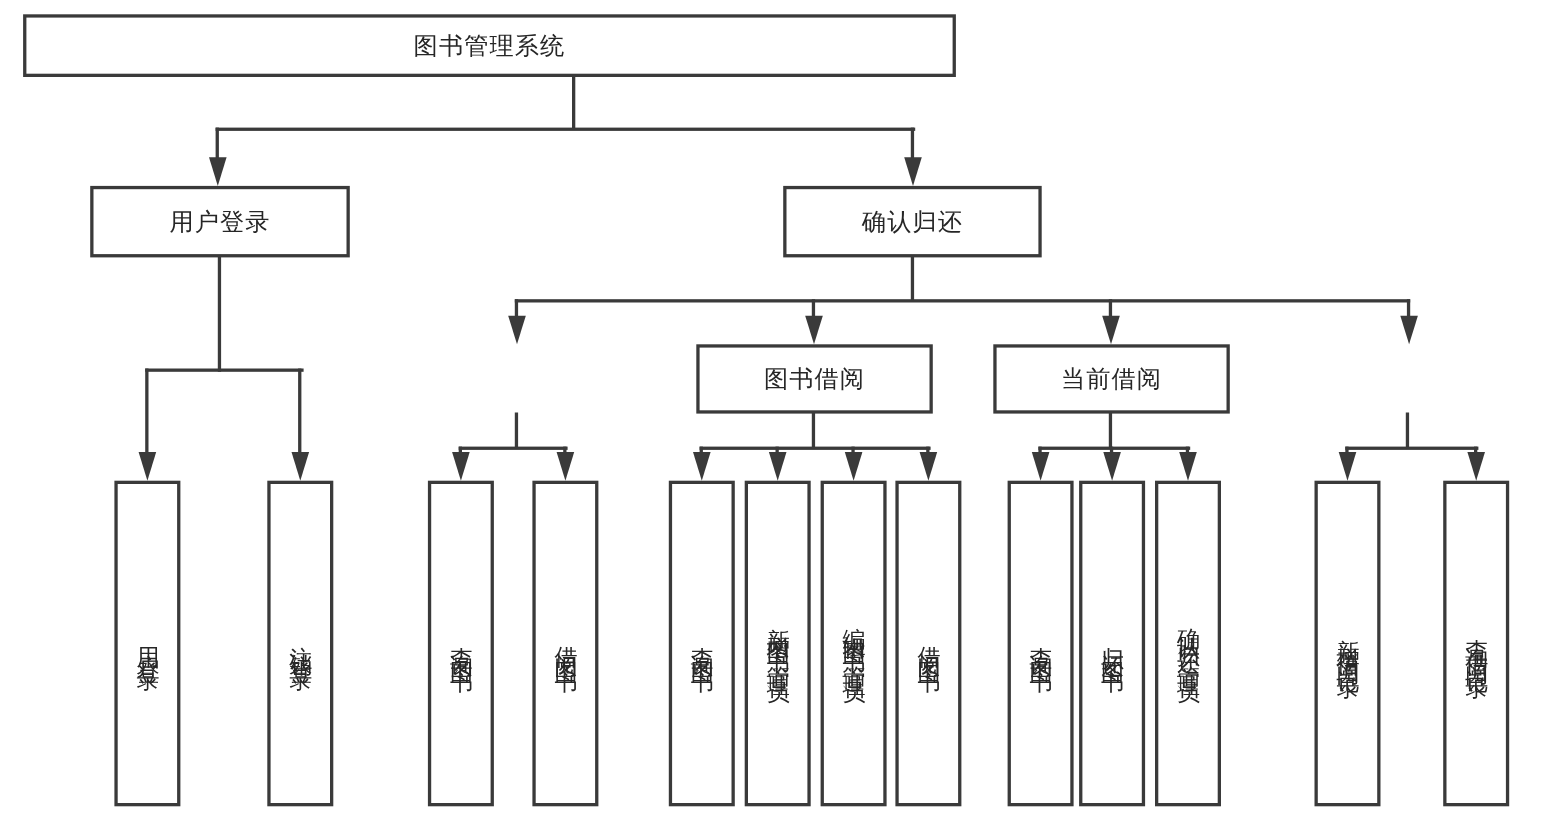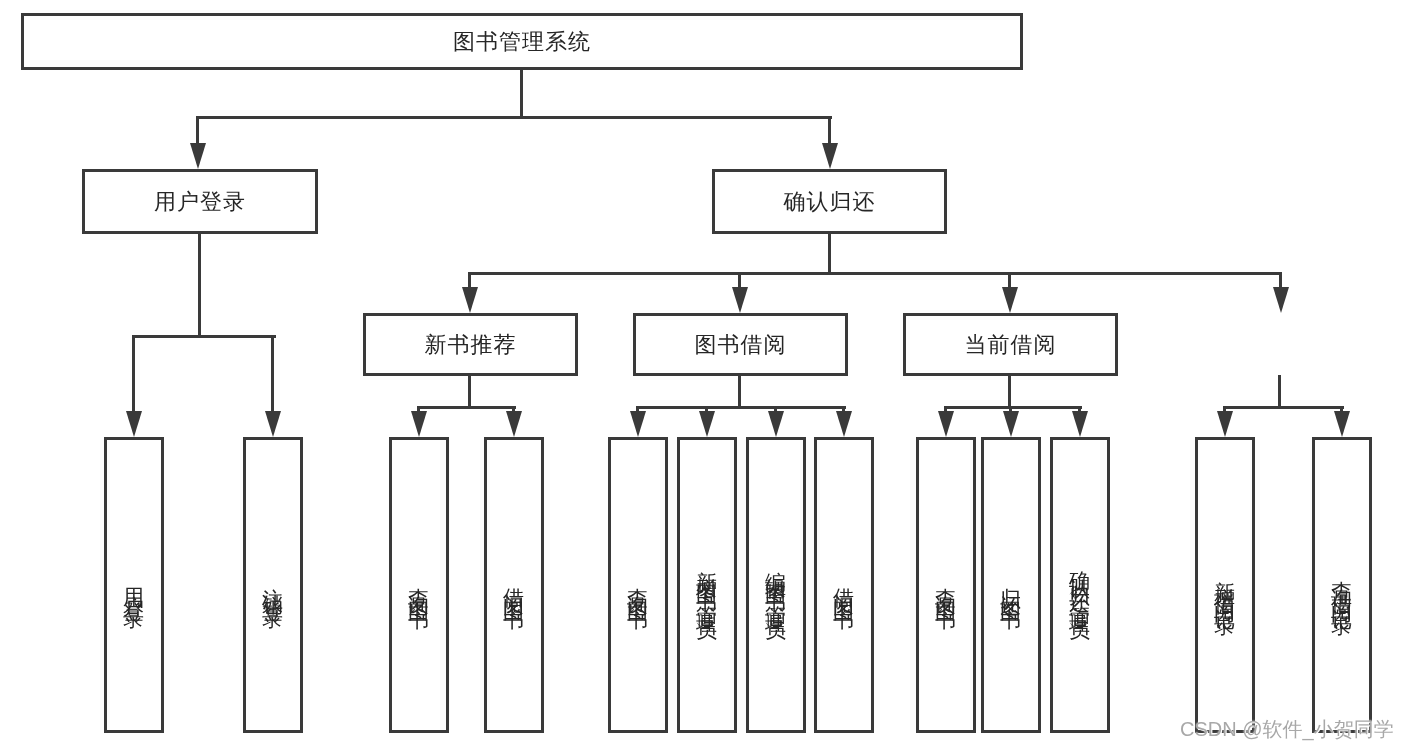--- a/index.html
+++ b/index.html
@@ -55,34 +55,31 @@
     text-shadow:0 0 2px #ffffff,1px 1px 0 #ffffff;
     white-space:nowrap;
     z-index:5;
   }
 </style>
 </head>
 <body>
 
 <div class="canvas">
 
-  <div class="node hlabel" style="left:21px;top:13px;width:1002px;height:57px">
+  <div class="node hlabel" style="left:21px;top:13px;width:848px;height:57px">
     <span>图书管理系统</span>
   </div>
 
   <div class="node hlabel" style="left:82px;top:169px;width:236px;height:65px">
     <span>用户登录</span>
   </div>
   <div class="node hlabel" style="left:712px;top:169px;width:235px;height:65px">
     <span>确认归还</span>
   </div>
 
-  <div class="node hlabel" style="left:363px;top:313px;width:215px;height:63px">
-    <span>新书推荐</span>
-  </div>
   <div class="node hlabel" style="left:903px;top:313px;width:215px;height:63px">
     <span>当前借阅</span>
   </div>
   <div class="node hlabel" style="left:633px;top:313px;width:215px;height:63px">
     <span>图书借阅</span>
   </div>
 
   <div class="node leaf" style="left:104px;top:437px;width:60px;height:296px">
     <span>用户登录</span>
   </div>
@@ -179,15 +176,14 @@
   <div class="arrow" style="left:1003px;top:411px"></div>
   <div class="arrow" style="left:1072px;top:411px"></div>
 
   <div class="vline" style="left:1278px;top:375px;height:33px"></div>
   <div class="hline" style="left:1223px;top:406px;width:121px"></div>
   <div class="vline" style="left:1223px;top:406px;height:8px"></div>
   <div class="vline" style="left:1340px;top:406px;height:8px"></div>
   <div class="arrow" style="left:1217px;top:411px"></div>
   <div class="arrow" style="left:1334px;top:411px"></div>
 
-  <div class="watermark">CSDN @软件_小贺同学</div>
 
 </div>
 
 </body></html>

